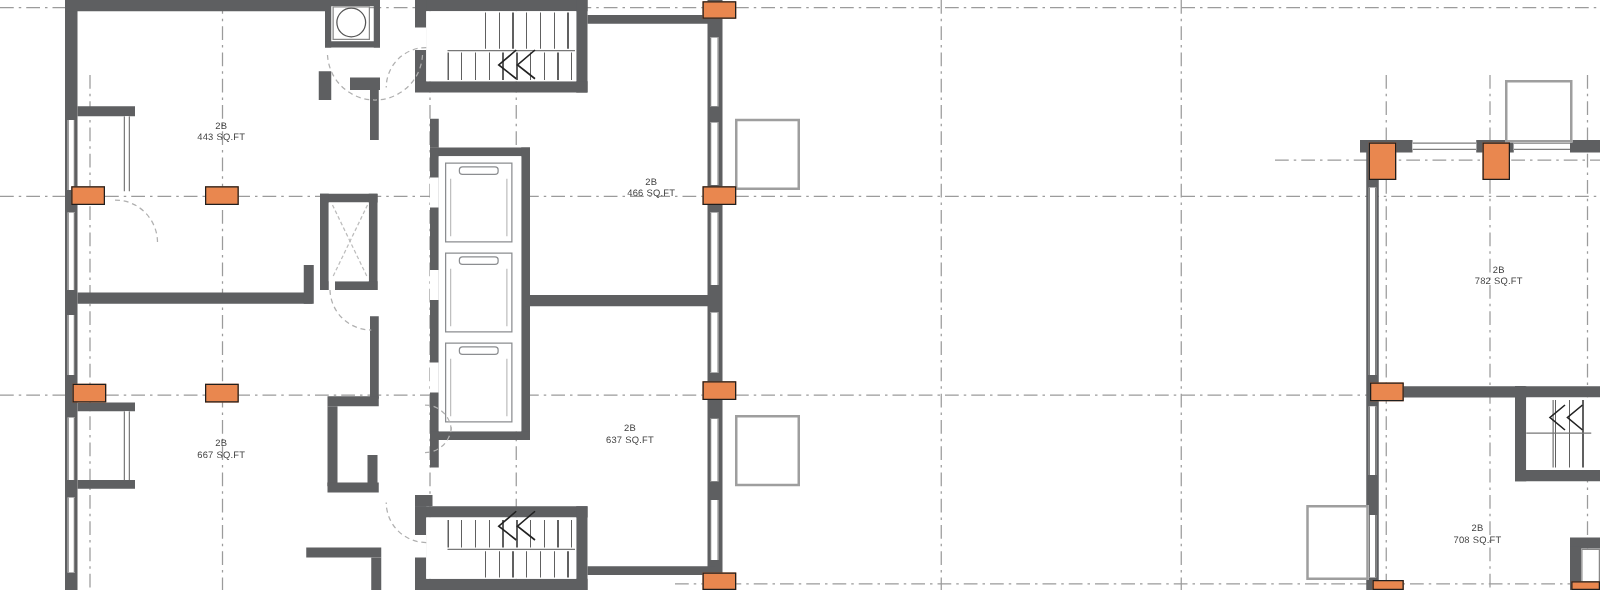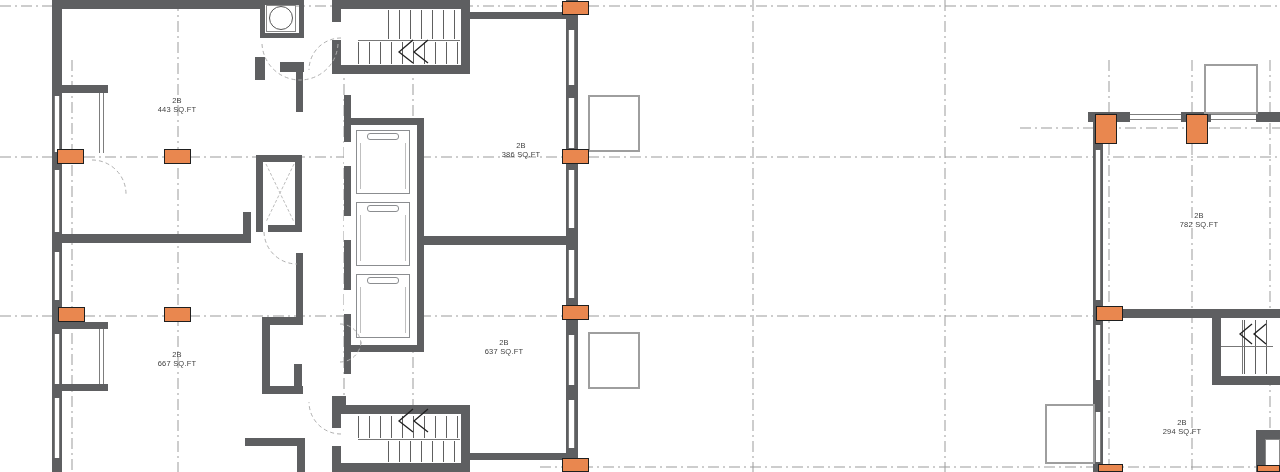--- a/index.html
+++ b/index.html
@@ -222,32 +222,32 @@
       <path d="M 1266,324 L 1254,334 L 1266,344"></path>
     </g>
   </svg>
 
   <div class="lbl" style="left:135px;top:96px">
     <span>2B</span>
     <span>443 SQ.FT</span>
   </div>
   <div class="lbl" style="left:479px;top:141px">
     <span>2B</span>
-    <span>386 SQ.FT</span>
+    <span>466 SQ.FT</span>
   </div>
   <div class="lbl" style="left:135px;top:350px">
     <span>2B</span>
     <span>667 SQ.FT</span>
   </div>
   <div class="lbl" style="left:462px;top:338px">
     <span>2B</span>
     <span>637 SQ.FT</span>
   </div>
   <div class="lbl" style="left:1157px;top:211px">
     <span>2B</span>
     <span>782 SQ.FT</span>
   </div>
   <div class="lbl" style="left:1140px;top:418px">
     <span>2B</span>
-    <span>294 SQ.FT</span>
+    <span>708 SQ.FT</span>
   </div>
 
 </div>
 
 </body></html>

